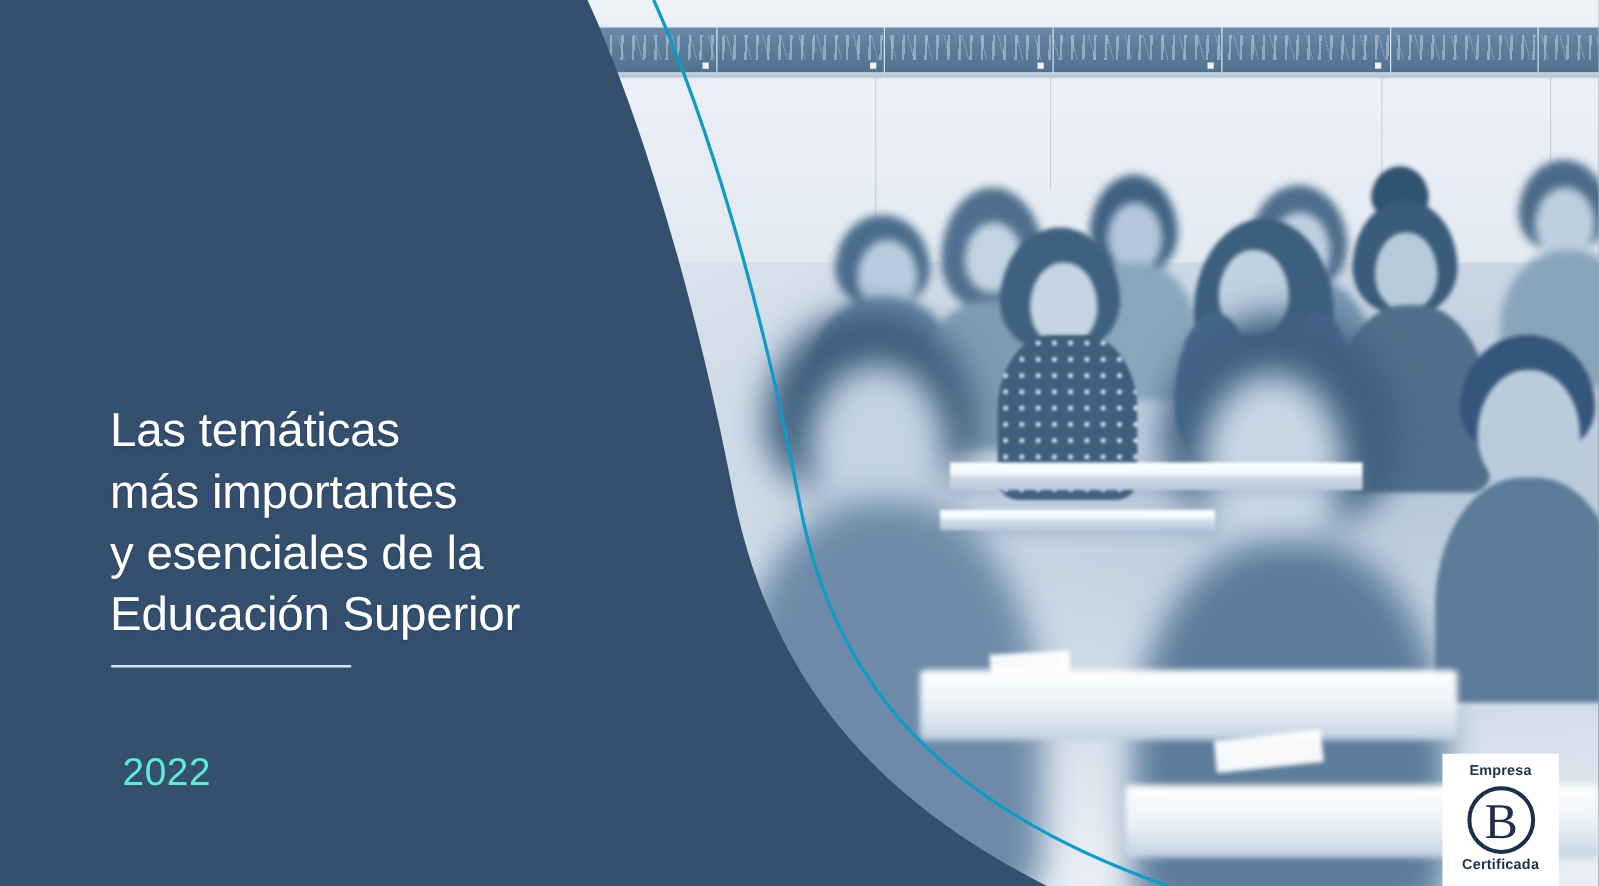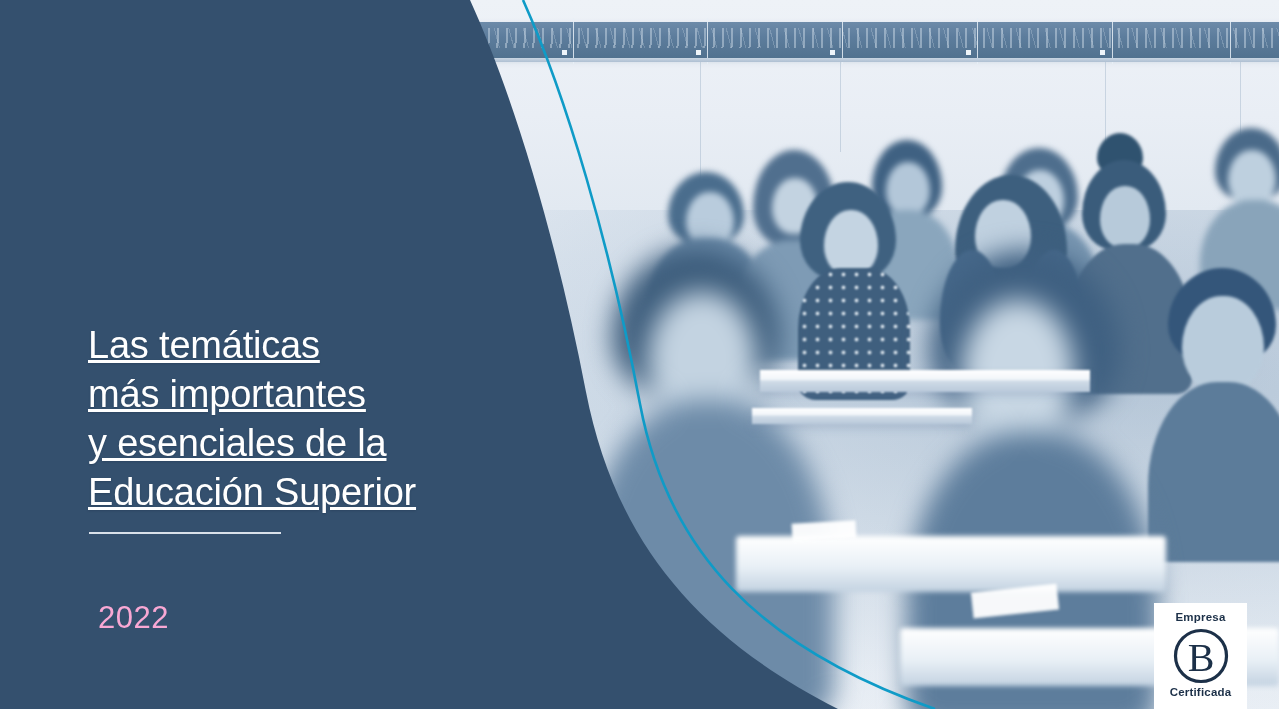--- a/index.html
+++ b/index.html
@@ -172,38 +172,37 @@
     position: absolute;
     left: 88px;
     top: 296px;
     color: #ffffff;
     font-size: 38px;
     line-height: 49px;
     font-weight: 400;
     letter-spacing: -0.2px;
     white-space: pre-line;
     text-shadow: 0 1px 2px rgba(20,38,60,0.28);
-    text-decoration: underline;
   }
 
   .rule {
     position: absolute;
     left: 89px;
     top: 532px;
     width: 192px;
     height: 2px;
     background: #e8eef4;
     opacity: .92;
   }
 
   .year {
     position: absolute;
     left: 98px;
     top: 599px;
-    color: #f9a8d4;
+    color: #5eead4;
     font-size: 31px;
     font-weight: 400;
     letter-spacing: 0.5px;
     line-height: 1.25;
   }
 
   
   .bcorp {
     position: absolute;
     left: 1154px;

